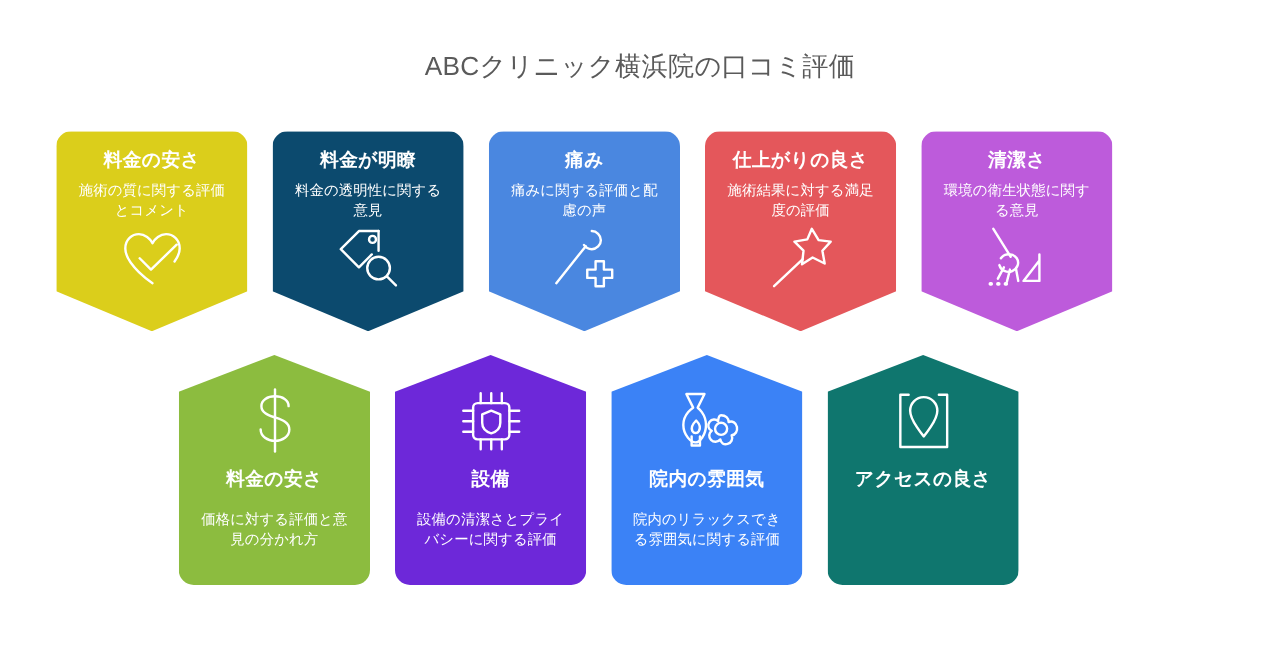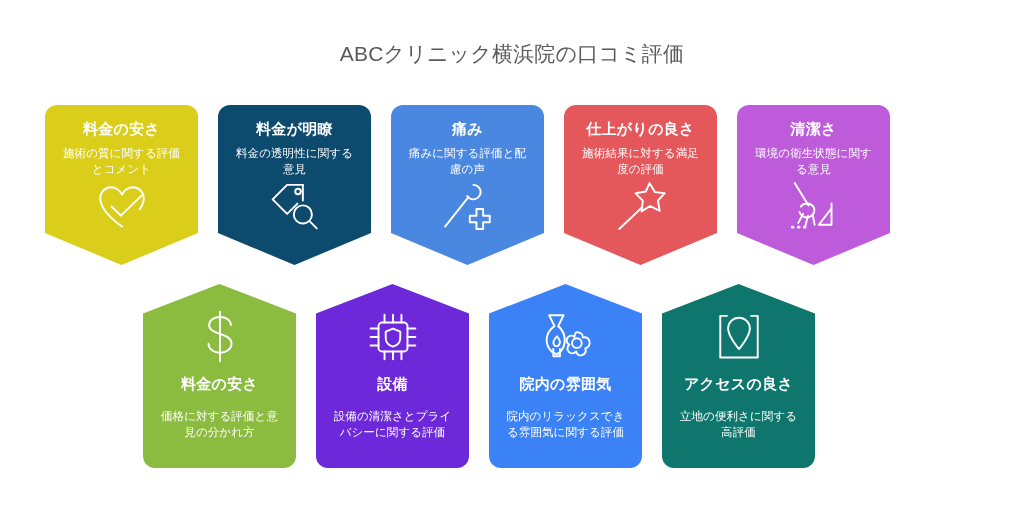--- a/index.html
+++ b/index.html
@@ -252,18 +252,17 @@
     </div>
 
     <div class="card card-bottom" style="background-color: #0f766e;">
       <div class="card-icon">
         <svg viewBox="0 0 48 48">
           <path d="M24 8 C29 8 33 12 33 17 C33 23.5 24 34 24 34 C24 34 15 23.5 15 17 C15 12 19 8 24 8 Z"></path>
           <path d="M14 6.5 L8.5 6.5 L8.5 41 L39.5 41 L39.5 6.5 L34 6.5"></path>
         </svg>
       </div>
       <div class="card-title">アクセスの良さ</div>
-      <div class="card-desc">立地の便利さに関する高評価</div>
     </div>
 
   </div>
 
 </div>
 
 </body></html>

